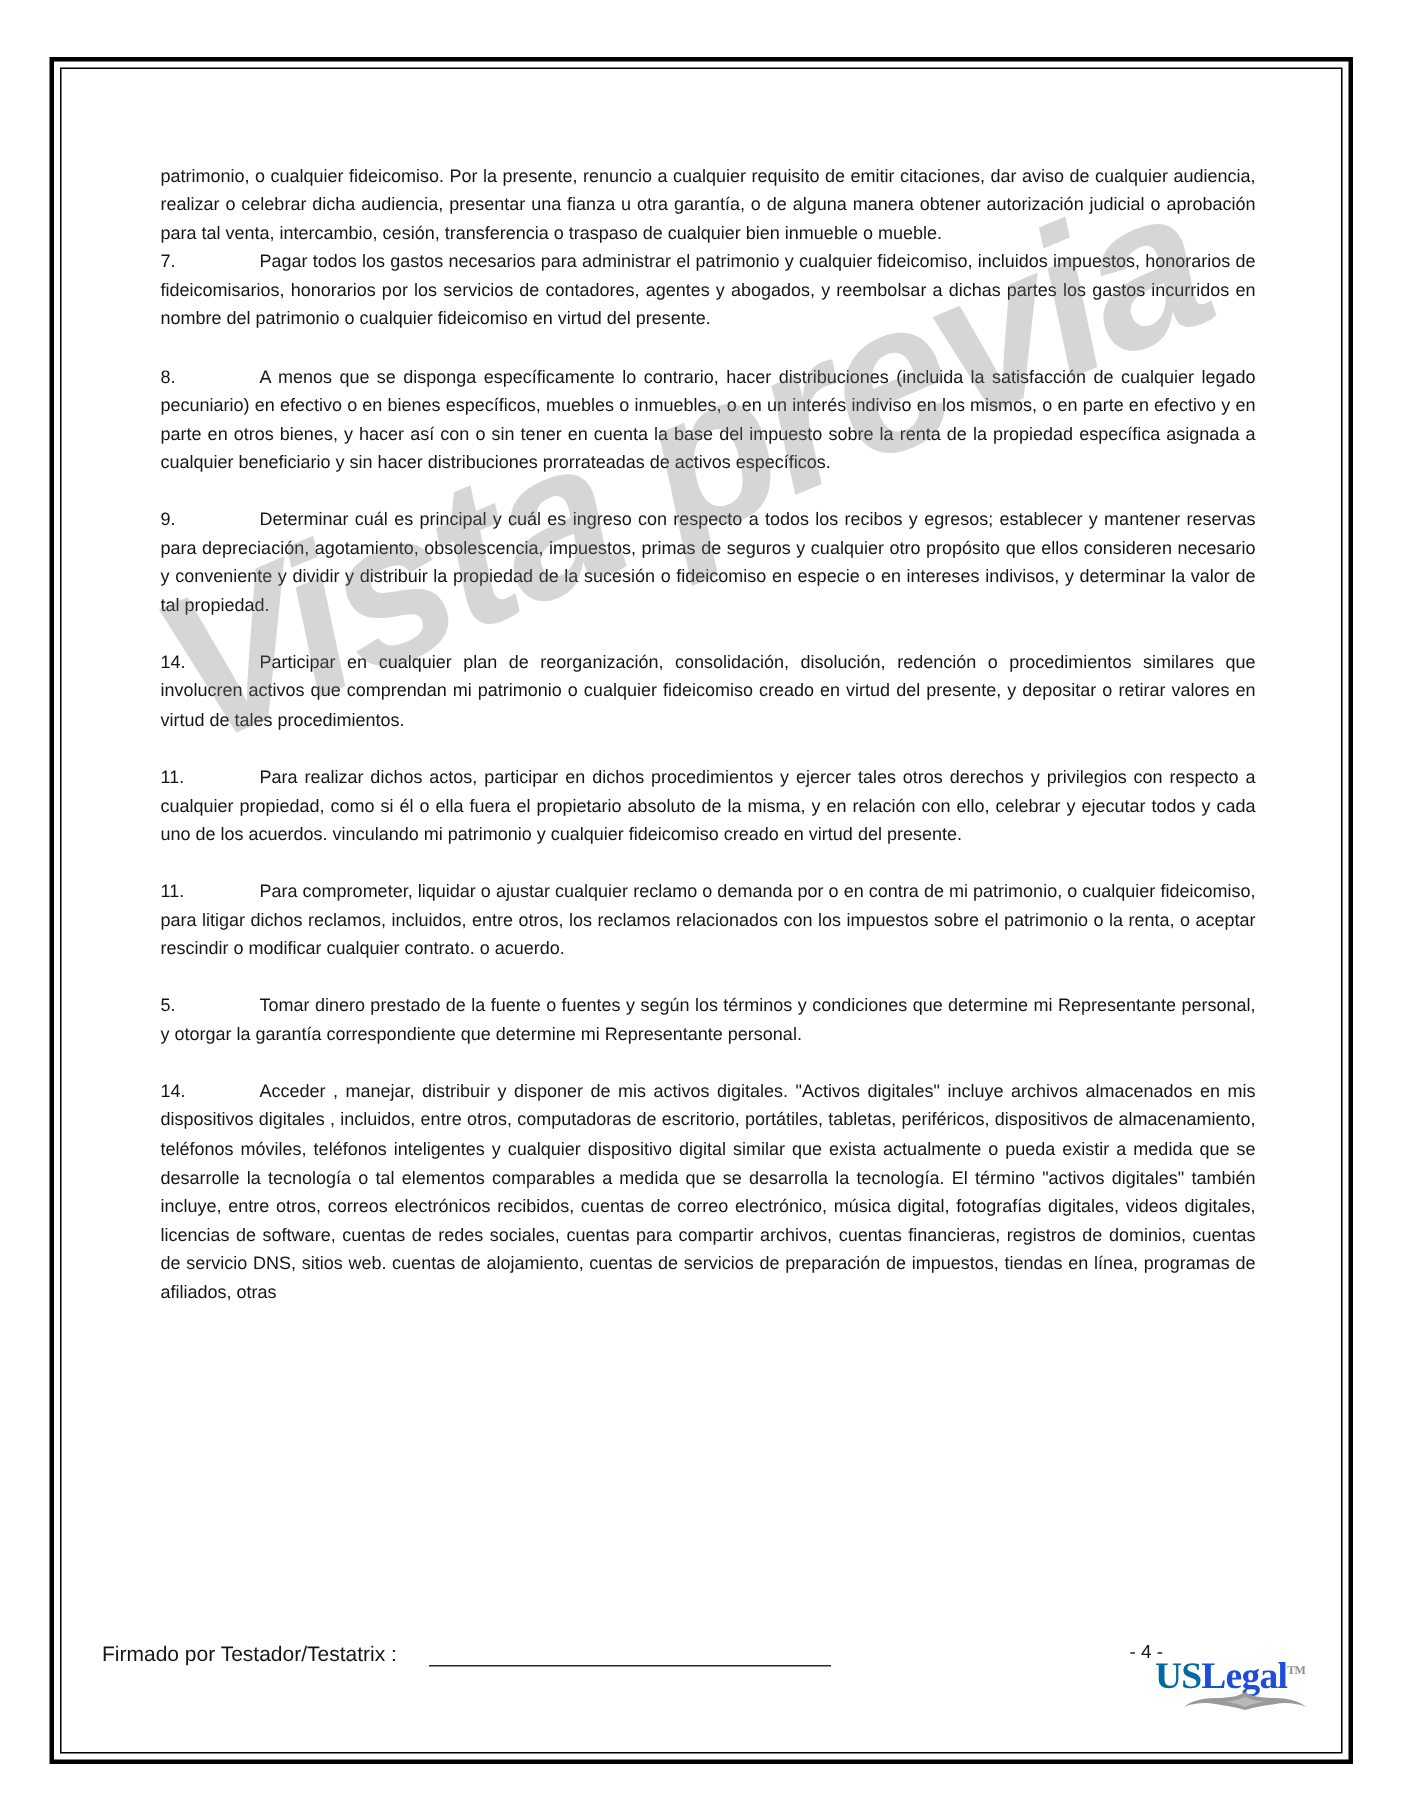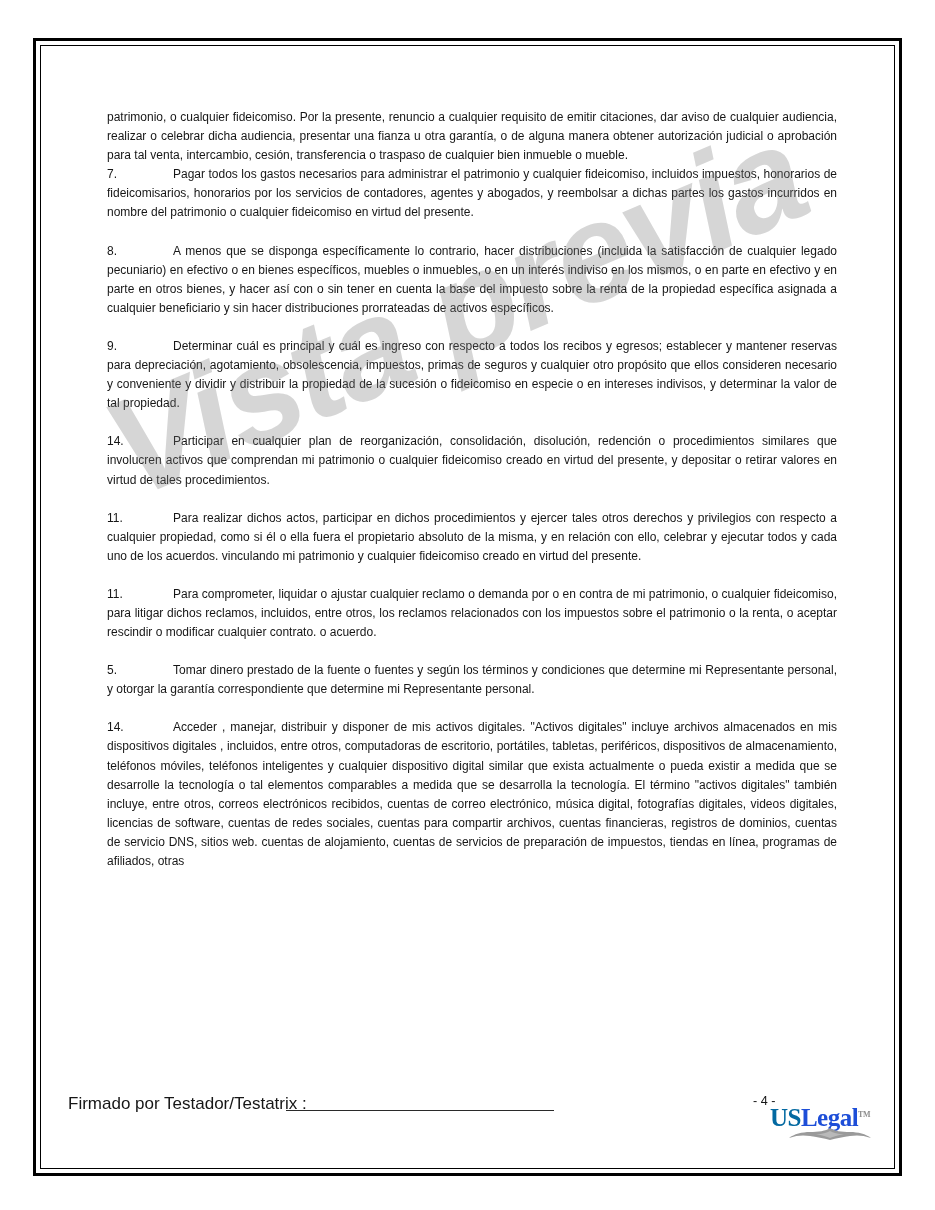--- a/index.html
+++ b/index.html
@@ -93,21 +93,21 @@
     position: absolute;
     left: 0;
     bottom: 28px;
     width: 861px;
     height: 46px;
   }
   .footer-sign-label {
     position: absolute;
     left: 27px;
     top: 0px;
-    font-size: 17px;
+    font-size: 14px;
     color: #161616;
     white-space: nowrap;
   }
   .footer-sign-line {
     position: absolute;
     left: 245px;
     top: 16px;
     width: 268px;
     border-bottom: 1px solid #2a2a2a;
   }

